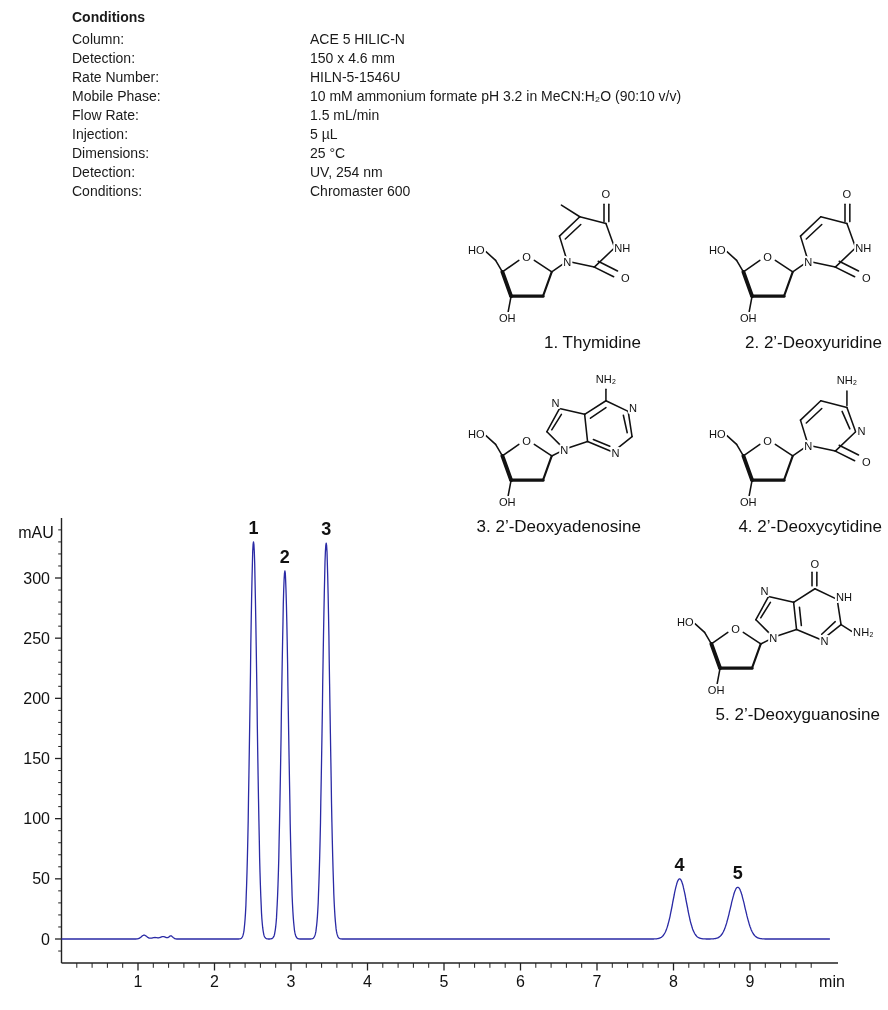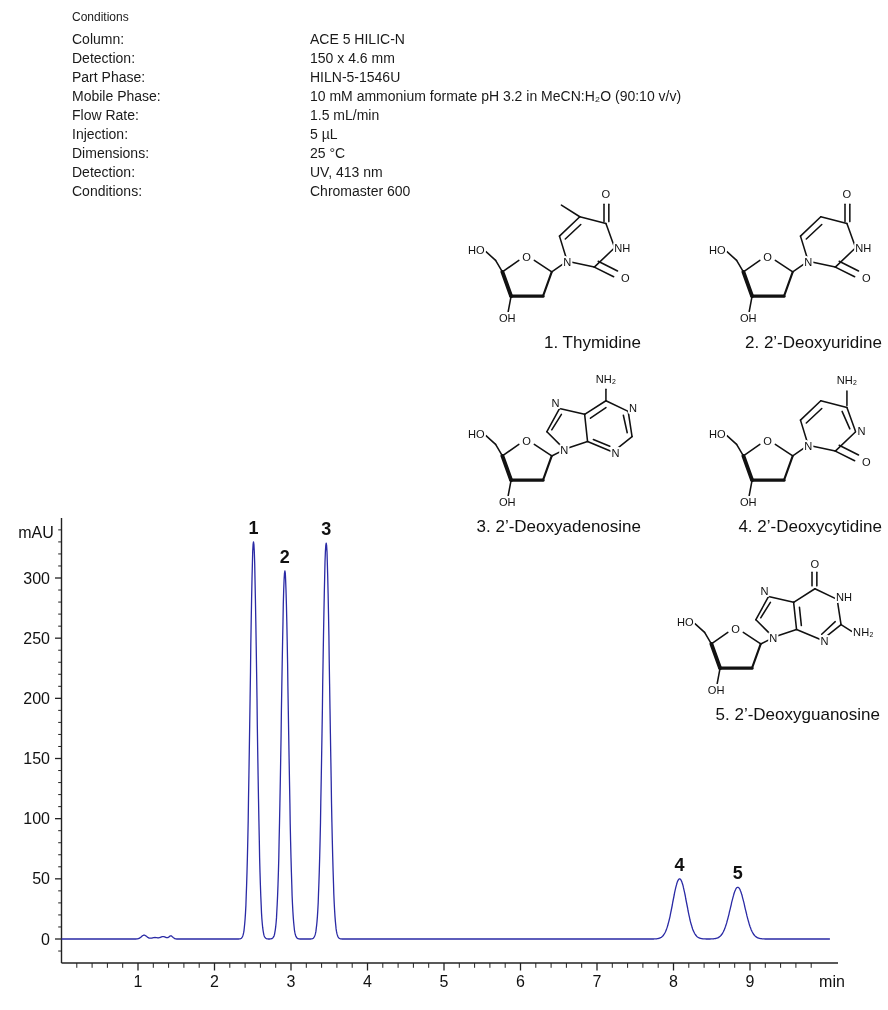--- a/index.html
+++ b/index.html
@@ -1,43 +1,43 @@
 <!DOCTYPE html>
 <html><head>
 <meta charset="utf-8">
 <style>
   html,body{margin:0;padding:0;background:#fff;}
   body{width:888px;height:1010px;position:relative;font-family:"Liberation Sans",sans-serif;color:#1a1a1a;overflow:hidden;}
   #conditions{position:absolute;left:72px;top:8px;font-size:14px;line-height:19px;}
-  #cond-title{font-weight:normal;font-size:12px;margin-bottom:3px;}
+  #cond-title{font-weight:bold;font-size:14px;margin-bottom:3px;}
   .cond-row{white-space:nowrap;}
   .cond-label{display:inline-block;width:238px;}
   .mol{position:absolute;}
   .mol svg{display:block;}
   .cap{text-align:right;font-size:17px;margin-top:3px;color:#111;}
   #chart{position:absolute;left:0;top:505px;}
   .axis-num{font-size:16px;fill:#111;font-family:"Liberation Sans",sans-serif;}
   .unit{font-size:16px;fill:#111;font-family:"Liberation Sans",sans-serif;}
   .peak-num{font-size:18px;font-weight:bold;fill:#111;text-anchor:middle;font-family:"Liberation Sans",sans-serif;}
   .atom{font-size:11.5px;fill:#111;text-anchor:middle;font-family:"Liberation Sans",sans-serif;paint-order:stroke;stroke:#fff;stroke-width:4px;stroke-linejoin:round;}
 </style>
 </head>
 <body>
 
 <div id="conditions">
   <div id="cond-title">Conditions</div>
   <div id="cond-rows">
       <div class="cond-row"><span class="cond-label">Column:</span><span>ACE 5 HILIC-N</span></div>
       <div class="cond-row"><span class="cond-label">Detection:</span><span>150 x 4.6 mm</span></div>
-      <div class="cond-row"><span class="cond-label">Part Phase:</span><span>HILN-5-1546U</span></div>
+      <div class="cond-row"><span class="cond-label">Rate Number:</span><span>HILN-5-1546U</span></div>
       <div class="cond-row"><span class="cond-label">Mobile Phase:</span><span>10 mM ammonium formate pH 3.2 in MeCN:H₂O (90:10 v/v)</span></div>
       <div class="cond-row"><span class="cond-label">Flow Rate:</span><span>1.5 mL/min</span></div>
       <div class="cond-row"><span class="cond-label">Injection:</span><span>5 µL</span></div>
       <div class="cond-row"><span class="cond-label">Dimensions:</span><span>25 °C</span></div>
-      <div class="cond-row"><span class="cond-label">Detection:</span><span>UV, 413 nm</span></div>
+      <div class="cond-row"><span class="cond-label">Detection:</span><span>UV, 254 nm</span></div>
       <div class="cond-row"><span class="cond-label">Conditions:</span><span>Chromaster 600</span></div>
     </div>
 </div>
 
 <div class="mol" style="left:447px;top:180px;width:194px">
   <svg id="mol-0" width="194" height="150" viewBox="0 0 200 155">
       <line x1="57" y1="95" x2="74" y2="83" stroke="#111" stroke-width="1.6" stroke-linecap="round"></line>
       <line x1="90" y1="83" x2="108" y2="95" stroke="#111" stroke-width="1.6" stroke-linecap="round"></line>
       <line x1="108" y1="95" x2="99" y2="120" stroke="#111" stroke-width="2.2" stroke-linecap="round"></line>
       <line x1="99" y1="120" x2="66" y2="120" stroke="#111" stroke-width="3.2" stroke-linecap="round"></line>

